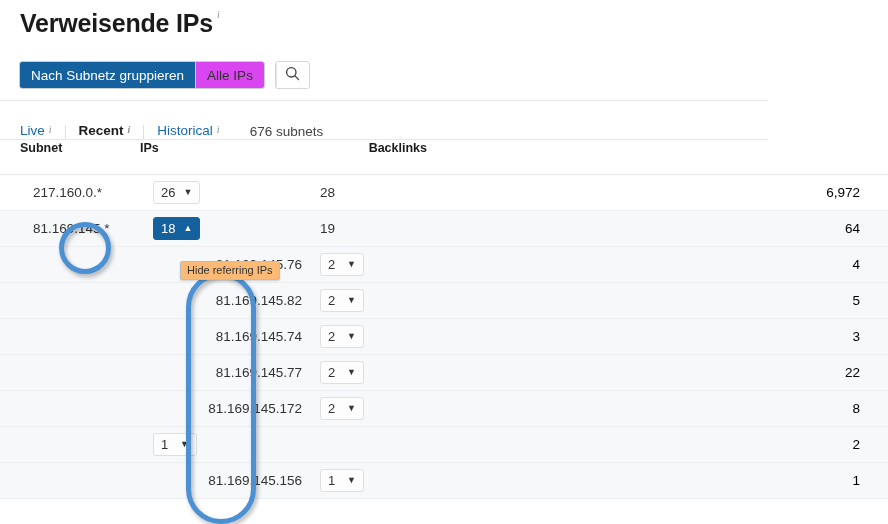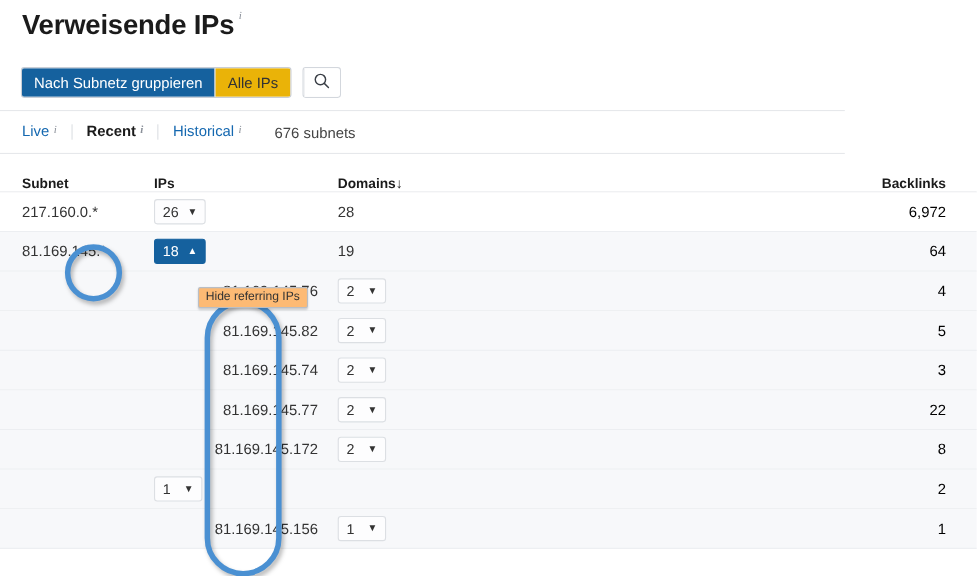--- a/index.html
+++ b/index.html
@@ -57,21 +57,21 @@
     border-radius: 3px;
     overflow: hidden;
     height: 28px;
     box-sizing: border-box;
   }
   .seg-btn {
     display: flex;
     align-items: center;
     padding: 0 11px;
     font-size: 13.5px;
-    background: #eab308;
+    background: #d946ef;
     color: #333333;
     border: none;
     cursor: pointer;
     white-space: nowrap;
     font-family: "Liberation Sans", sans-serif;
   }
   .seg-btn.active {
     background: #15619e;
     color: #ffffff;
     font-weight: normal;
@@ -116,21 +116,21 @@
   
   .subtabs-bar {
     position: absolute;
     left: 0;
     top: 100px;
     width: 768px;
     height: 40px;
     border-top: 1px solid #e6e8eb;
     border-bottom: 1px solid #e6e8eb;
     display: flex;
-    align-items: center;
+    align-items: flex-end;
     background: #fff;
     box-sizing: border-box;
   }
   .subtab {
     display: flex;
     align-items: flex-start;
     font-size: 13.5px;
     padding: 0 13px;
     cursor: pointer;
     color: #1568b0;
@@ -157,42 +157,42 @@
 
   
   .table {
     position: absolute;
     left: 0;
     top: 141px;
     width: 888px;
   }
   .thead {
     display: flex;
-    align-items: flex-end;
+    align-items: flex-start;
     height: 34px;
     padding-left: 20px;
-    padding-right: 28px;
+    padding-right: 12px;
     border-bottom: 1px solid #e6e8eb;
     box-sizing: border-box;
   }
   .th {
     font-size: 12.5px;
     font-weight: bold;
     color: #1b1b1b;
   }
   .col-subnet  { width: 120px; flex: none; }
   .col-ips     { width: 167px; flex: none; }
   .col-domains { flex: 1 1 auto; }
   .col-backlinks { width: 120px; flex: none; text-align: right; }
 
   .trow {
     display: flex;
     align-items: center;
     height: 36px;
-    padding-left: 20px;
+    padding-left: 33px;
     padding-right: 28px;
     box-sizing: border-box;
     border-bottom: 1px solid #eceef1;
     background: #f7f8fa;
     font-size: 13.5px;
     color: #333;
   }
   .trow.white { background: #ffffff; }
   .trow .col-backlinks { color: #000000; }
   .ip-cell-text {
@@ -312,23 +312,20 @@
     <span class="info-sup">i</span>
   </div>
   <div class="subnet-count">676 subnets</div>
 </div>
 
 <div class="table">
 
   <div class="thead">
     <div class="th col-subnet">Subnet</div>
     <div class="th col-ips">IPs</div>
-    <div class="th col-domains">
-      <span>Domains</span><span>↓</span>
-    </div>
     <div class="th col-backlinks">Backlinks</div>
   </div>
 
   <div class="trow white">
     <div class="col-subnet">217.160.0.*</div>
     <div class="col-ips">
       <button class="count-btn">
         <span>26</span>
         <span class="caret">▼</span>
       </button>

